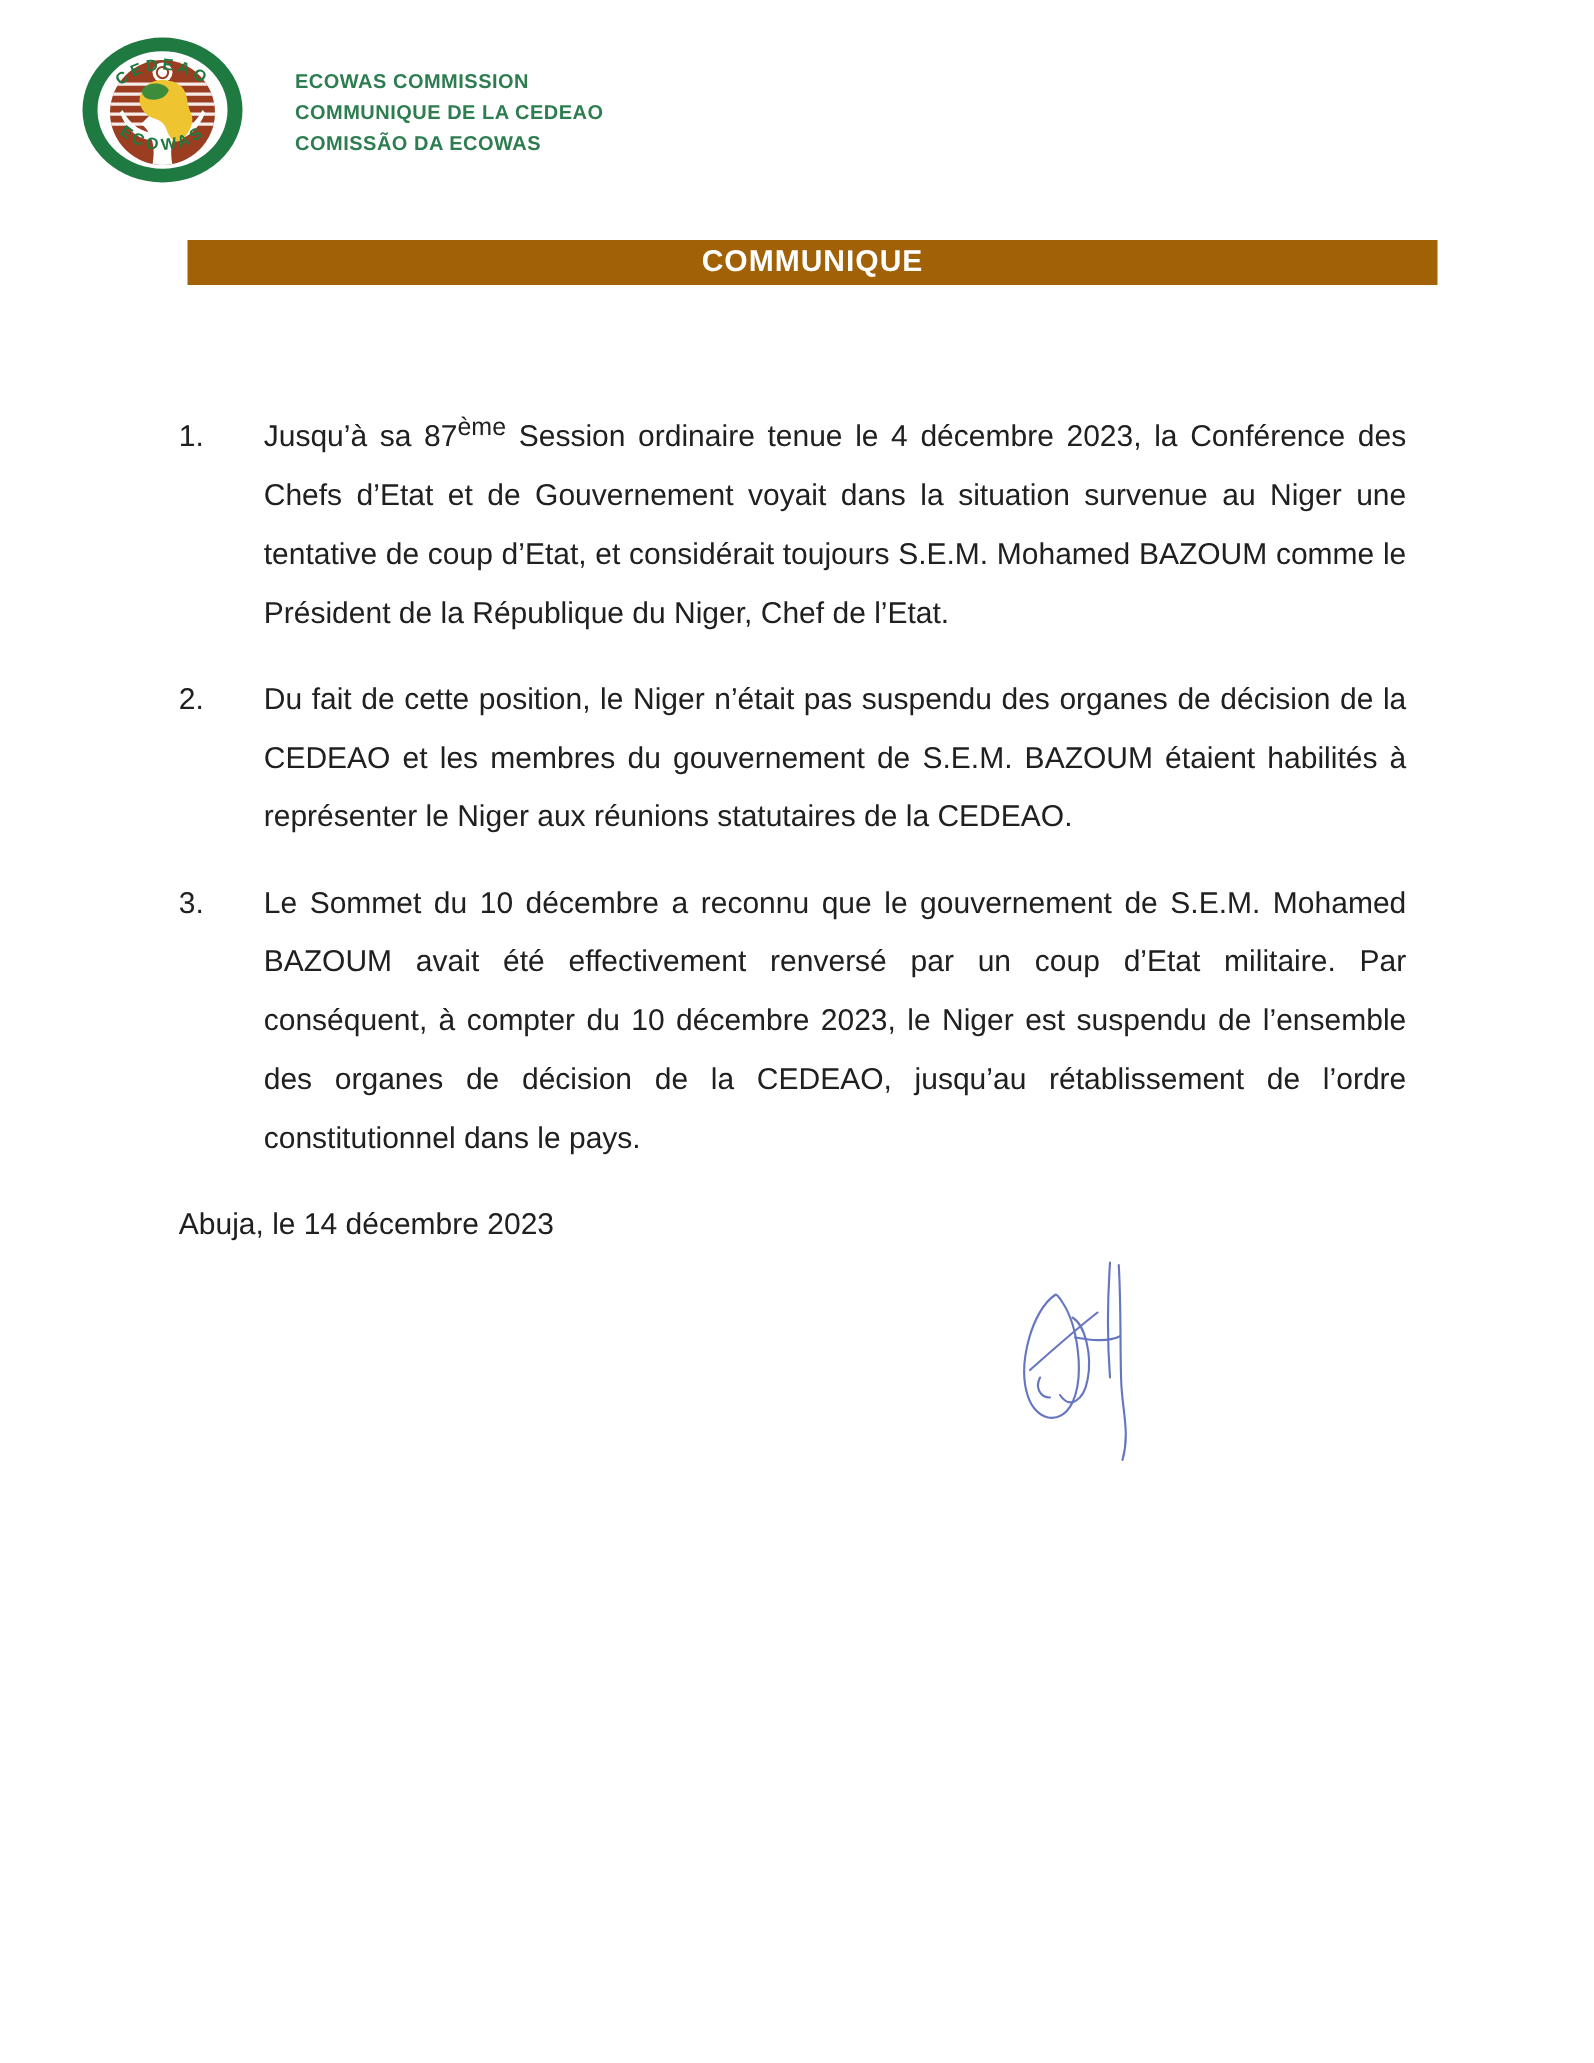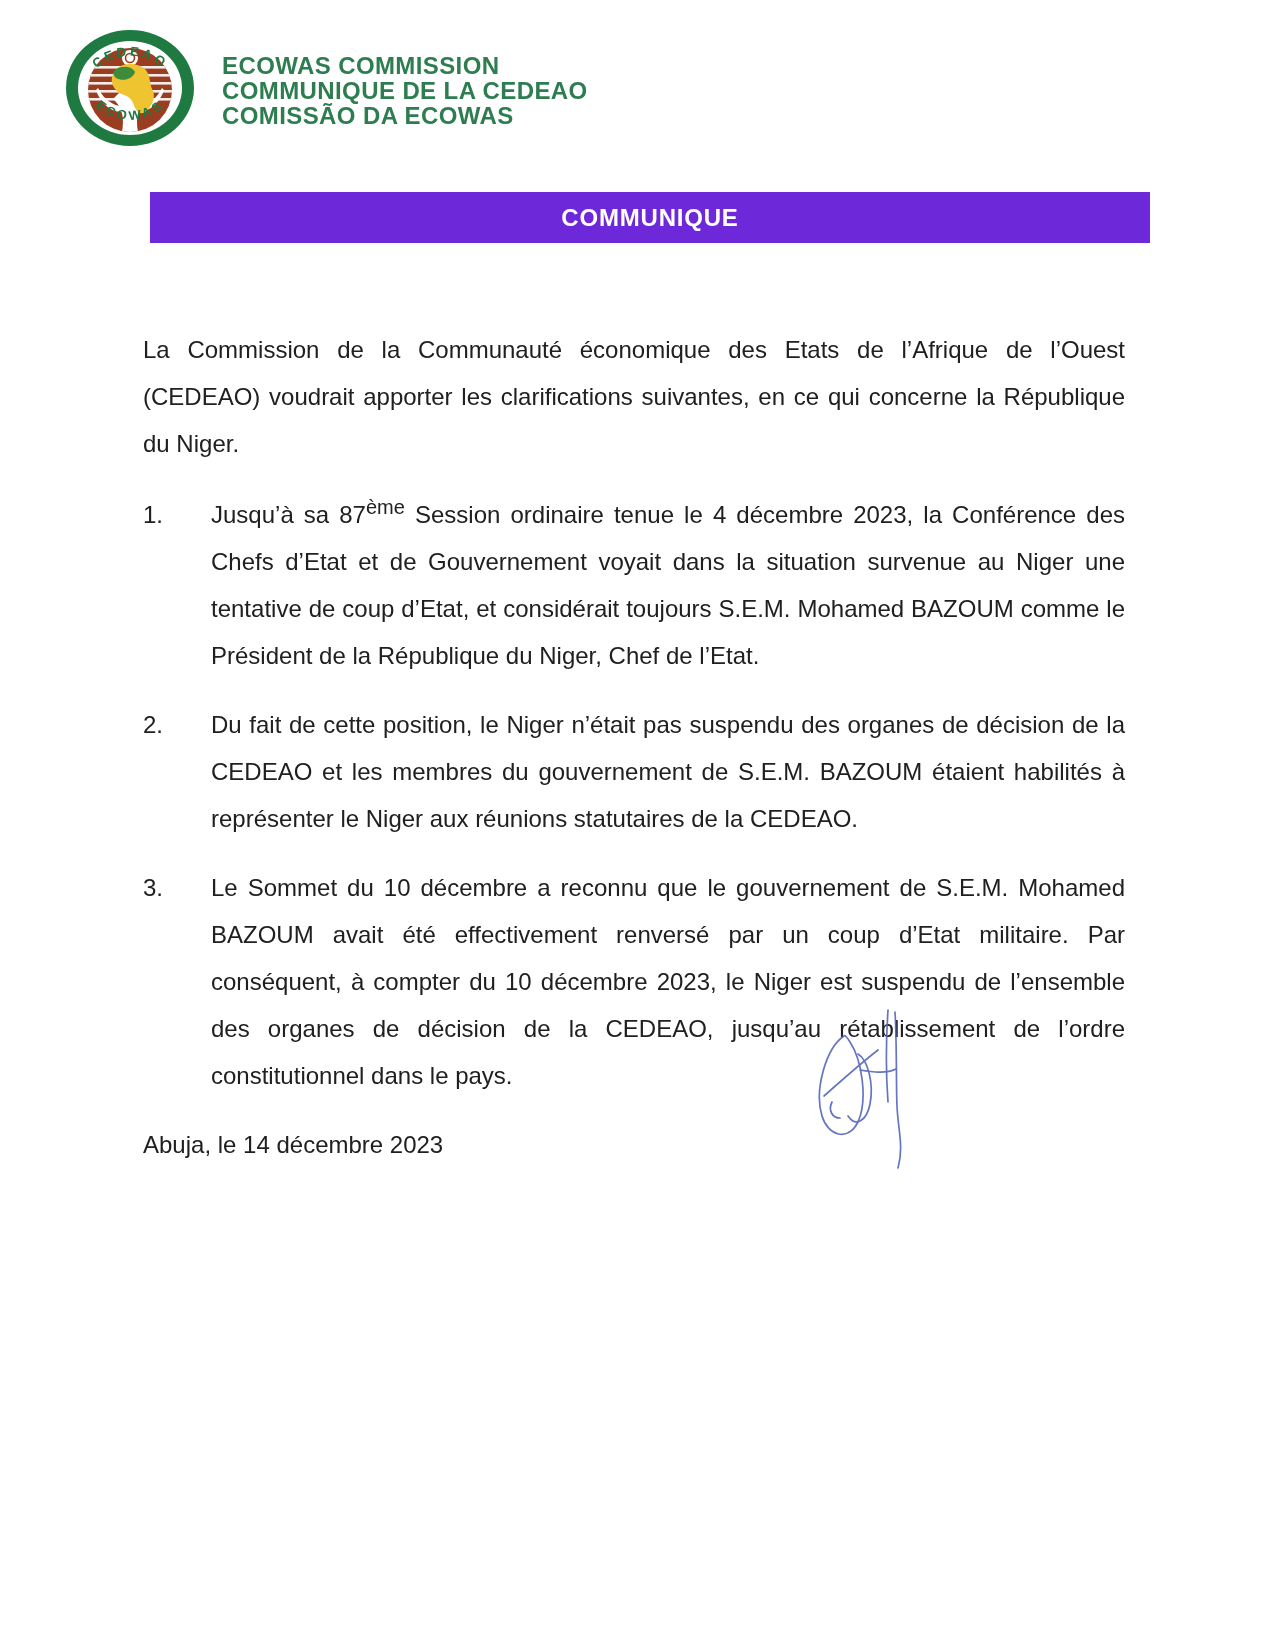--- a/index.html
+++ b/index.html
@@ -10,30 +10,30 @@
     background: #ffffff;
     font-family: "Liberation Sans", "DejaVu Sans", sans-serif;
     color: #202020;
     overflow: hidden;
   }
 
   
   .letterhead { position: absolute; left: 0; top: 0; width: 100%; height: 170px; }
   .logo { position: absolute; left: 64px; top: 28px; width: 132px; height: 122px; }
   .org-lines {
-    position: absolute; left: 222px; top: 53px;
-    font-size: 24px; font-weight: bold; line-height: 25px;
+    position: absolute; left: 236px; top: 53px;
+    font-size: 16px; font-weight: bold; line-height: 25px;
     color: #2e7d50; letter-spacing: 0.4px;
   }
 
   
   .banner {
     position: absolute; left: 150px; top: 192px;
-    width: 1000px; height: 51px;
-    background: #6d28d9;
+    width: 1000px; height: 36px;
+    background: #a16207;
     display: flex; align-items: center; justify-content: center;
   }
   .banner span {
     color: #ffffff; font-weight: bold; font-size: 24px; letter-spacing: 0.8px;
   }
 
   
   .content {
     position: absolute; left: 143px; top: 326px; width: 982px;
     font-size: 24px; line-height: 47px; text-align: justify;
@@ -110,21 +110,20 @@
       <div>COMMUNIQUE DE LA CEDEAO</div>
       <div>COMISSÃO DA ECOWAS</div>
     </div>
   </div>
 
   <div class="banner">
     <span>COMMUNIQUE</span>
   </div>
 
   <div class="content">
-    <p class="intro">La Commission de la Communauté économique des Etats de l’Afrique de l’Ouest (CEDEAO) voudrait apporter les clarifications suivantes, en ce qui concerne la République du Niger.</p>
 
     <ol class="numbered-list">
       <li class="numbered-item">
         <span class="num">1.</span>
         <p class="item-text"><span>Jusqu’à sa 87</span><sup>ème</sup><span> Session ordinaire tenue le 4 décembre 2023, la Conférence des Chefs d’Etat et de Gouvernement voyait dans la situation survenue au Niger une tentative de coup d’Etat, et considérait toujours S.E.M. Mohamed BAZOUM comme le Président de la République du Niger, Chef de l’Etat.</span></p>
       </li>
       <li class="numbered-item">
         <span class="num">2.</span>
         <p class="item-text"><span>Du fait de cette position, le Niger n’était pas suspendu des organes de décision de la CEDEAO et les membres du gouvernement de S.E.M. BAZOUM étaient habilités à représenter le Niger aux réunions statutaires de la CEDEAO.</span><sup></sup><span></span></p>
       </li>

